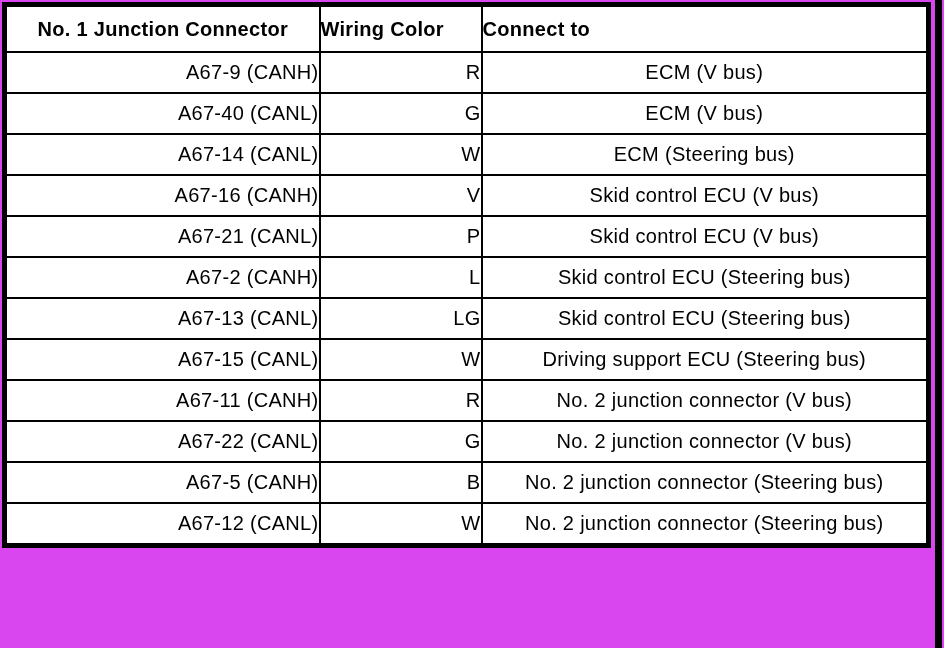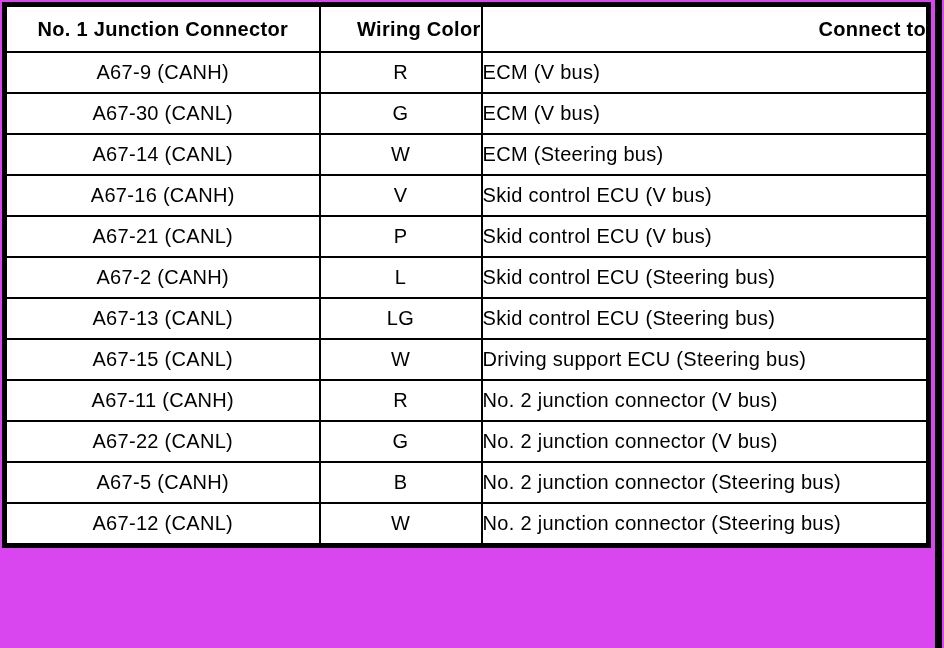--- a/index.html
+++ b/index.html
@@ -48,25 +48,25 @@
     font-weight: bold;
     height: 44px;
   }
   table.wiring td {
     font-weight: normal;
     height: 39px;
   }
   col.c-connector { width: 315px; }
   col.c-color     { width: 162px; }
   col.c-connect   { width: 447px; }
-  .cell-center { text-align: center; }
-  .cell-left   { text-align: left; padding-left: 7px; }
+  .cell-center { text-align: right; }
+  .cell-left   { text-align: center; padding-left: 7px; }
   th.h-connector { text-align: center; }
-  th.h-color     { text-align: right; }
-  th.h-connect   { text-align: right; }
+  th.h-color     { text-align: left; }
+  th.h-connect   { text-align: left; }
 </style>
 </head>
 <body>
 
 <div class="page">
 
   <table class="wiring">
     <colgroup>
       <col class="c-connector">
       <col class="c-color">
@@ -80,21 +80,21 @@
       </tr>
     </thead>
     <tbody>
   <tr>
     <td class="cell-center">A67-9 (CANH)</td>
     <td class="cell-center">R</td>
     <td class="cell-left">ECM (V bus)</td>
   </tr>
 
   <tr>
-    <td class="cell-center">A67-30 (CANL)</td>
+    <td class="cell-center">A67-40 (CANL)</td>
     <td class="cell-center">G</td>
     <td class="cell-left">ECM (V bus)</td>
   </tr>
 
 
   <tr>
     <td class="cell-center">A67-14 (CANL)</td>
     <td class="cell-center">W</td>
     <td class="cell-left">ECM (Steering bus)</td>
   </tr>

